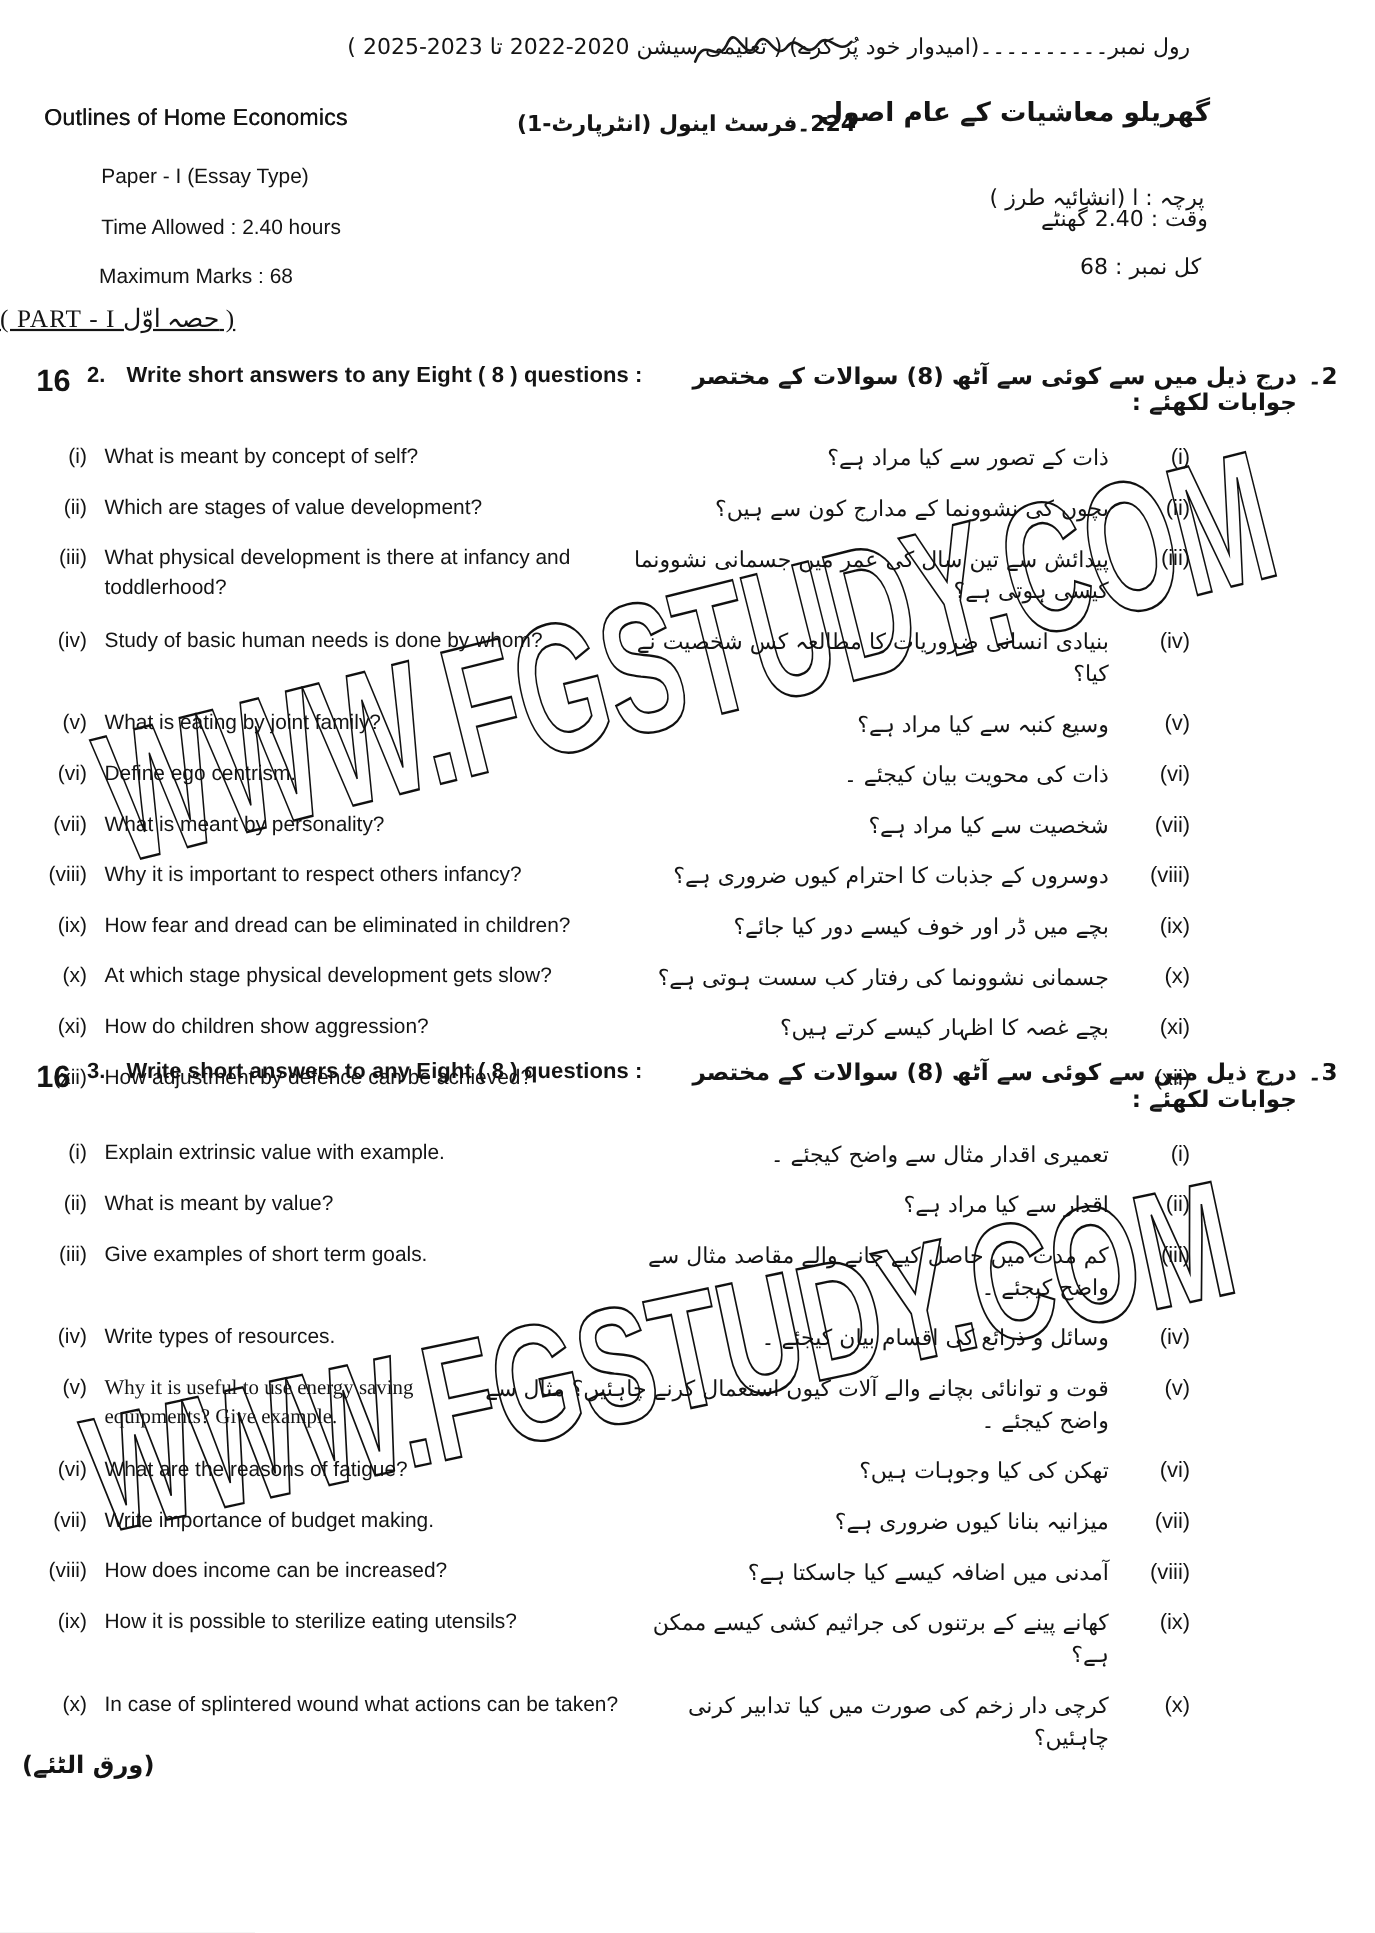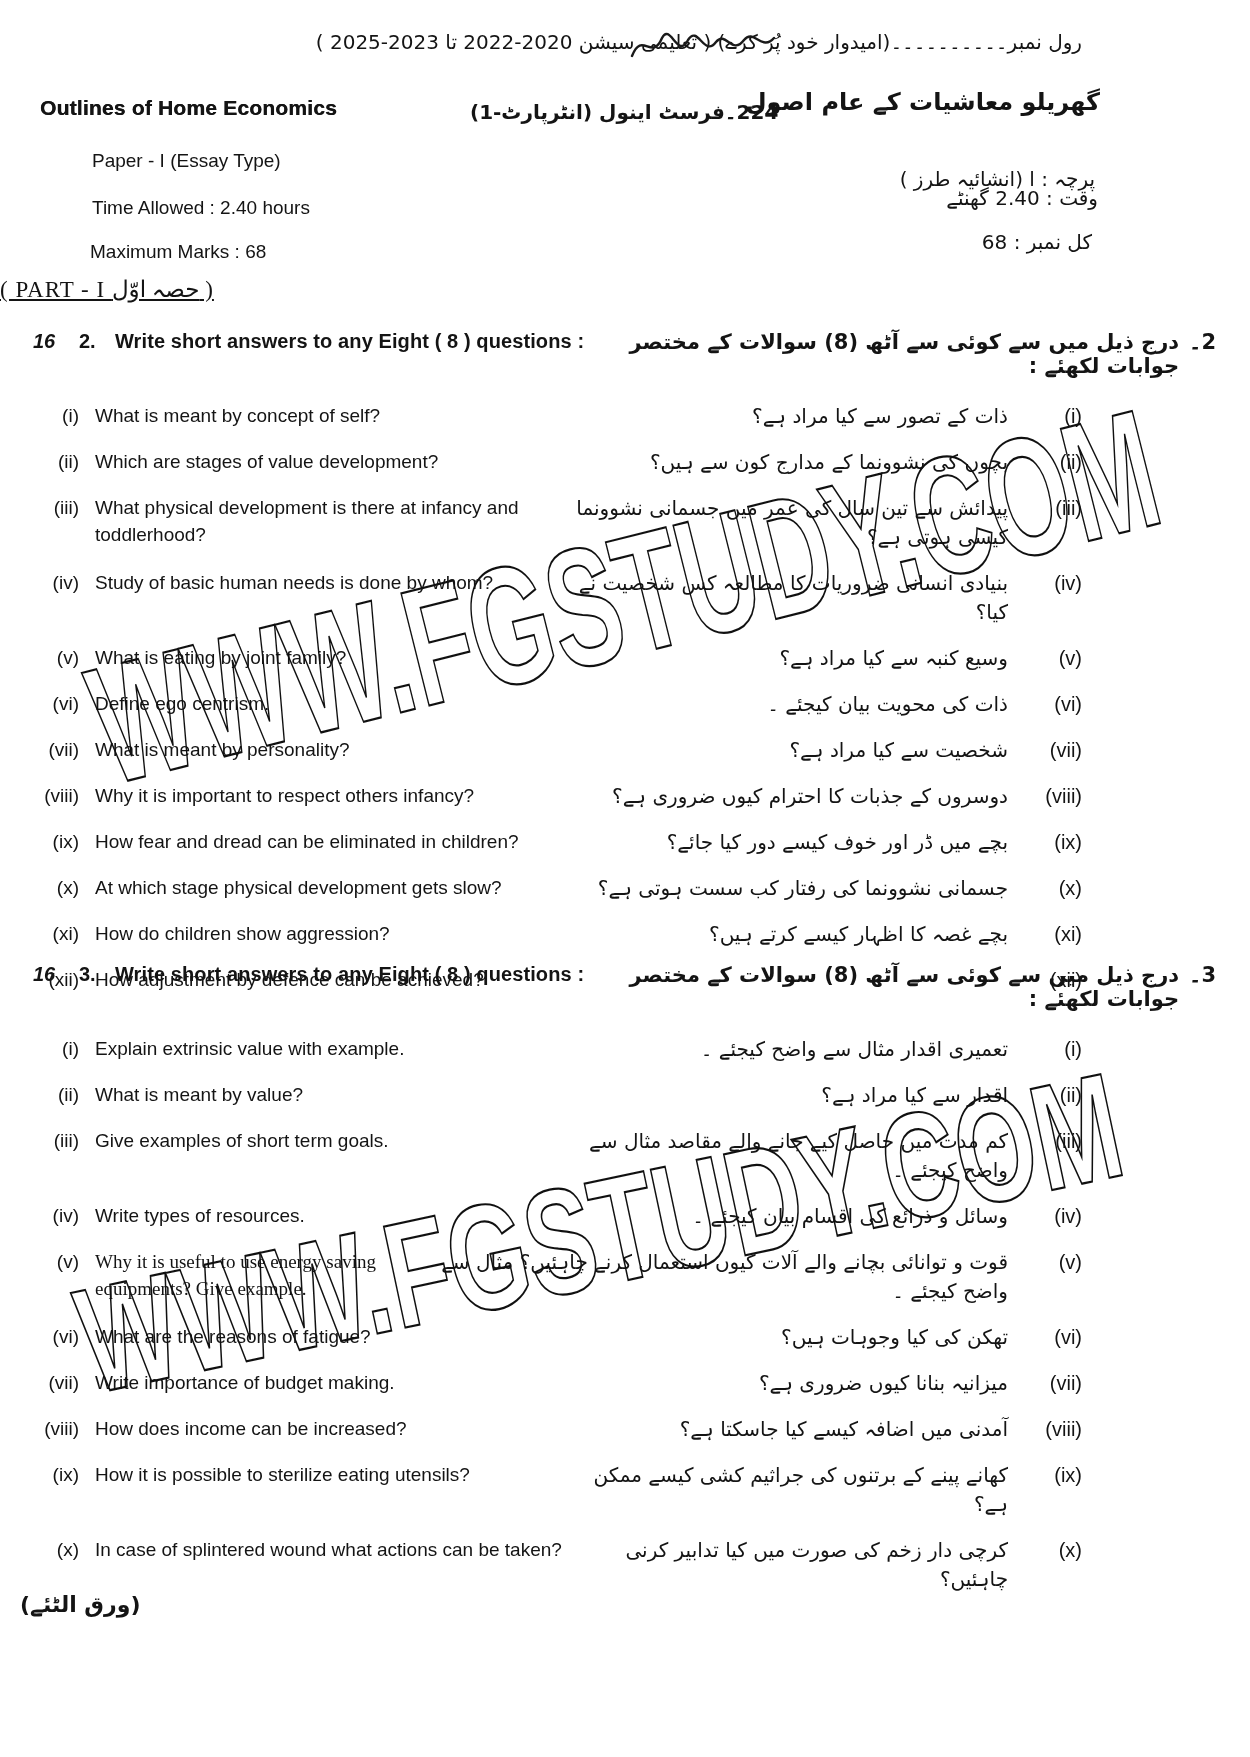--- a/index.html
+++ b/index.html
@@ -8,39 +8,39 @@
     background:#ffffff;color:#141414;overflow:hidden;
     font-family:"Liberation Sans",sans-serif;
   }
   .abs{position:absolute;}
   .ur{font-family:"DejaVu Sans",sans-serif;direction:rtl;unicode-bidi:isolate;}
   .en-shadow{text-shadow:0.35px 0 0 #141414;}
 
   
   .roll-line{top:30px;right:168px;font-size:20px;white-space:nowrap;}
   .scribble{top:24px;left:628px;width:150px;height:44px;pointer-events:none;}
-  .title-en{top:96px;left:40px;font-size:21px;font-weight:bold;letter-spacing:.2px;}
+  .title-en{top:96px;left:40px;font-size:21px;font-weight:normal;letter-spacing:.2px;}
   .annual-ur{top:100px;left:470px;font-size:20px;font-weight:bold;}
   .title-ur{top:88px;right:150px;font-size:24px;font-weight:bold;}
   .paper-en{top:150px;left:92px;font-size:19px;}
   .paper-ur{top:142px;right:155px;font-size:20px;margin-top:25px;}
   .time-en{top:197px;left:92px;font-size:19px;}
   .time-ur{top:186px;right:152px;font-size:20px;}
   .marks-en{top:241px;left:90px;font-size:19px;}
   .marks-ur{top:230px;right:158px;font-size:20px;}
   .part-heading{top:276px;left:0;right:0;text-align:left;
     font-family:"Liberation Serif",serif;font-size:23px;letter-spacing:1px;text-decoration:underline;}
 
   
   .qblock{left:0;right:0;}
   .q2{top:330px;}
   .q3{top:963px;}
   .qheader{display:flex;align-items:flex-start;padding:0 34px 0 33px;
     font-weight:bold;margin-bottom:24px;}
-  .qmarks{flex:0 0 46px;font-size:20px;font-style:italic;}
+  .qmarks{flex:0 0 46px;font-size:28px;}
   .qnum{flex:0 0 36px;font-size:20px;}
   .qhen{flex:0 0 505px;font-size:20px;letter-spacing:.1px;}
   .qhur{flex:1;display:flex;direction:rtl;text-align:right;gap:10px;
     font-size:21px;font-weight:bold;}
   .item{display:flex;align-items:flex-start;margin-bottom:17px;
     font-size:19px;line-height:27px;}
   .inum{flex:0 0 95px;text-align:right;padding-right:16px;box-sizing:border-box;}
   .ien{flex:0 0 470px;}
   .ien.narrow{flex-basis:330px;font-family:Liberation Serif, serif;}
   .iur{flex:1;display:flex;direction:rtl;text-align:right;gap:26px;

